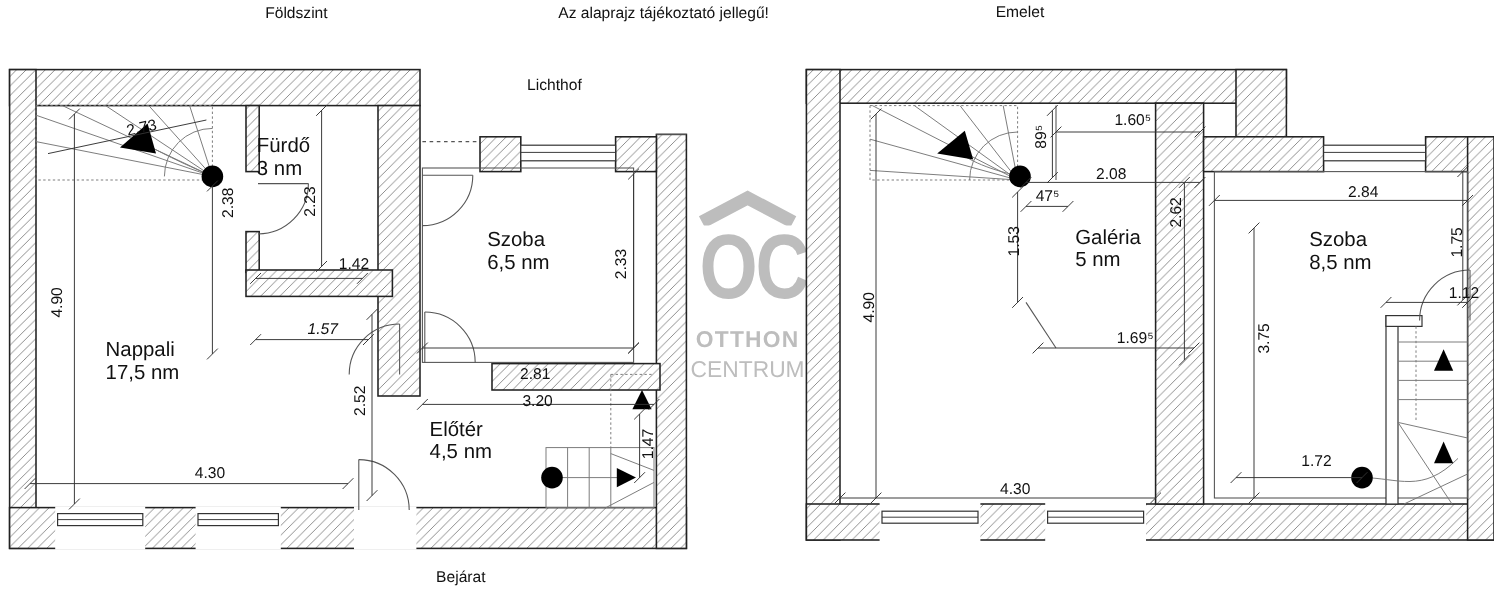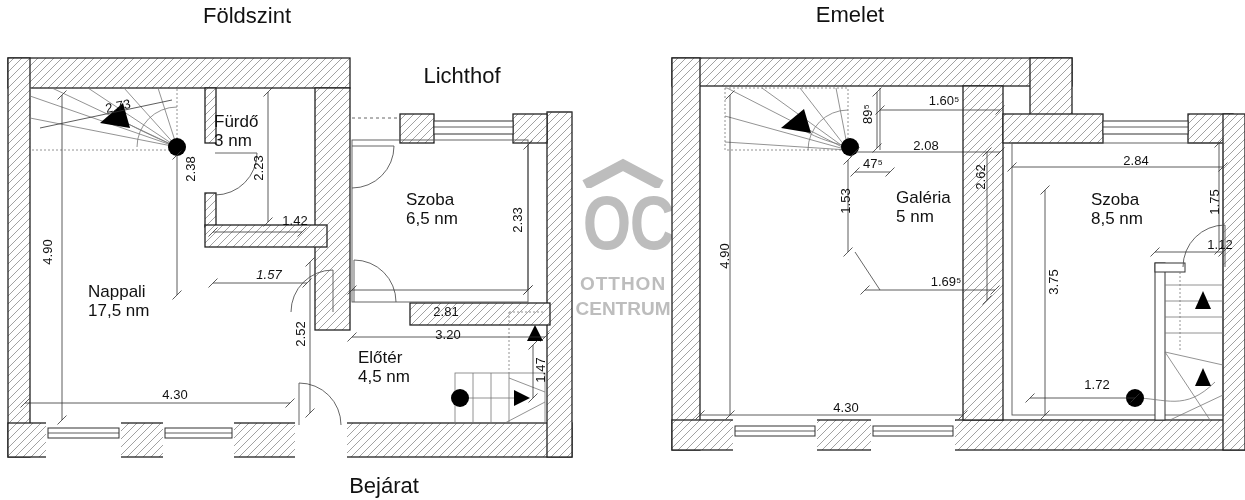--- a/index.html
+++ b/index.html
@@ -1,30 +1,30 @@
 <!DOCTYPE html>
 <html><head>
 <meta charset="utf-8">
 <style>
   html,body{margin:0;padding:0;background:#fff;}
   #stage{position:relative;width:1245px;height:500px;background:#fff;overflow:hidden;
          font-family:"Liberation Sans",sans-serif;color:#111;}
-  .t{position:absolute;font-size:22px;white-space:nowrap;}
+  .t{position:absolute;font-size:13px;white-space:nowrap;}
   .ctr{transform:translateX(-50%);}
   .room{position:absolute;font-size:17px;line-height:1.12;white-space:nowrap;}
   .room span{display:block;}
   .dim{position:absolute;font-size:13px;white-space:nowrap;}
   svg{position:absolute;left:0;top:0;}
   
   .wm{position:absolute;left:574px;top:158px;width:98px;text-align:center;color:#bdbdbd;}
   .wm svg{position:static;display:block;margin:0 auto 2px auto;}
   .wm-oc{font-size:76px;font-weight:700;line-height:.88;letter-spacing:-2px;
          transform:scaleX(.82);transform-origin:50% 0;}
   .wm-t1{font-size:19px;font-weight:700;letter-spacing:1px;margin-top:16px;}
-  .wm-t2{font-size:19px;font-weight:700;letter-spacing:0px;margin-top:3px;}
+  .wm-t2{font-size:19px;font-weight:400;letter-spacing:0px;margin-top:3px;}
 </style>
 </head>
 <body>
 
 <div id="stage">
 
   <div class="wm">
     <svg width="92" height="30">
       <polyline points="8,27 46,7 84,27" fill="none" stroke="#bdbdbd" stroke-width="11"></polyline>
     </svg>
@@ -268,20 +268,21 @@
         <line x1="1045" y1="190" x2="1045" y2="415"></line>
         <line x1="1040.5" y1="194.5" x2="1049.5" y2="185.5"></line>
         <line x1="1040.5" y1="419.5" x2="1049.5" y2="410.5"></line>
         <line x1="1030" y1="398" x2="1135" y2="398"></line>
         <line x1="1025.5" y1="402.5" x2="1034.5" y2="393.5"></line>
         <line x1="1130.5" y1="402.5" x2="1139.5" y2="393.5"></line>
       </g>
   </svg>
 
   <div class="t ctr" style="left:247px;top:3px">Földszint</div>
+  <div class="t ctr" style="left:553px;top:3px">Az alaprajz tájékoztató jellegű!</div>
   <div class="t ctr" style="left:850px;top:2px">Emelet</div>
   <div class="t ctr" style="left:462px;top:63px">Lichthof</div>
   <div class="t ctr" style="left:384px;top:473px">Bejárat</div>
 
   <div class="room" style="left:88px;top:282px">
     <span>Nappali</span>
     <span>17,5 nm</span>
   </div>
   <div class="room" style="left:214px;top:112px">
     <span>Fürdő</span>

